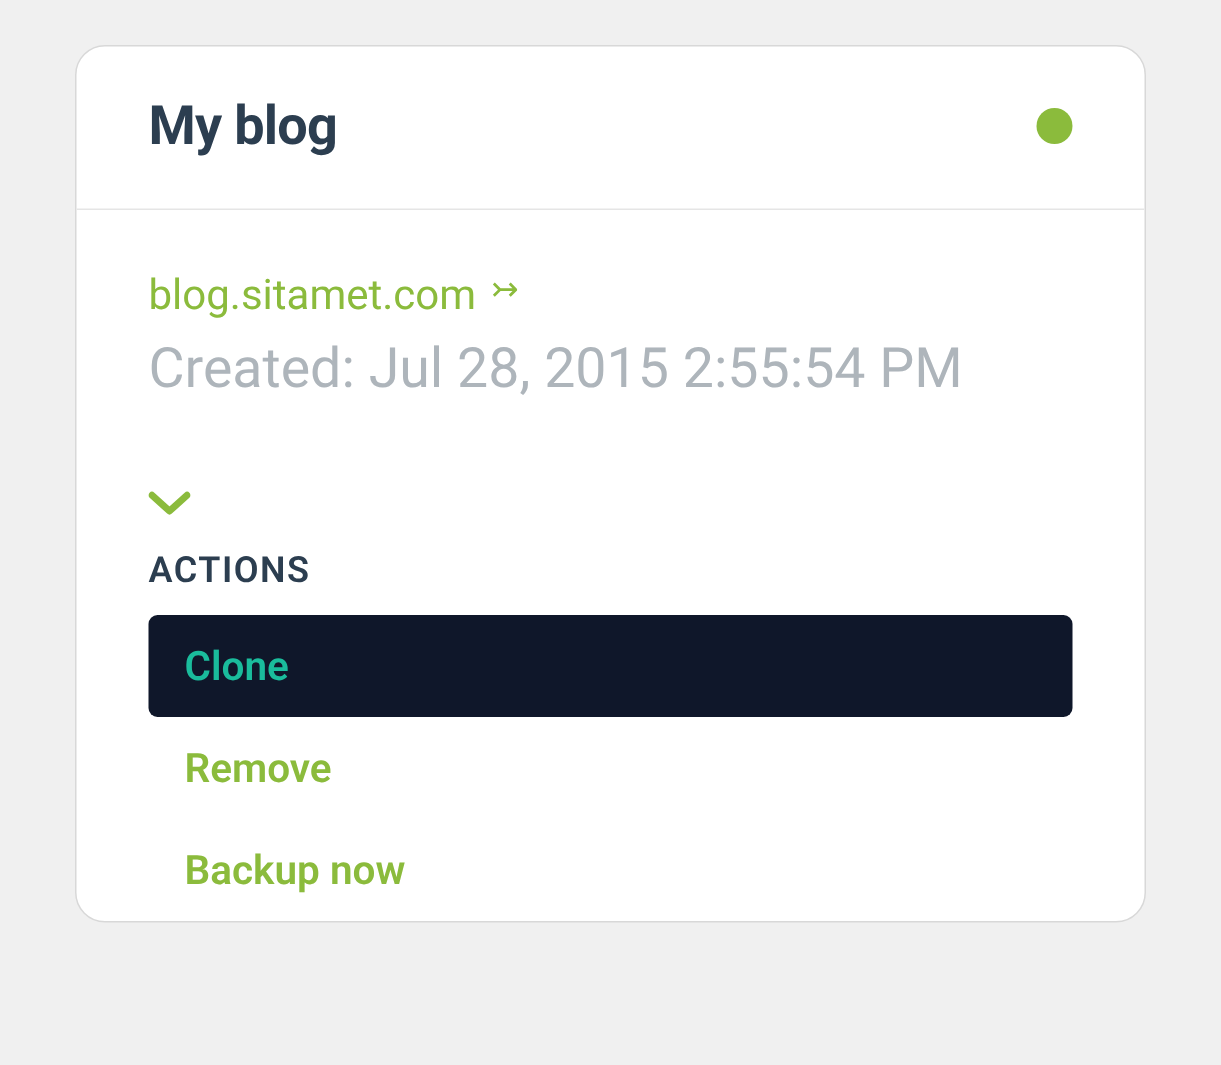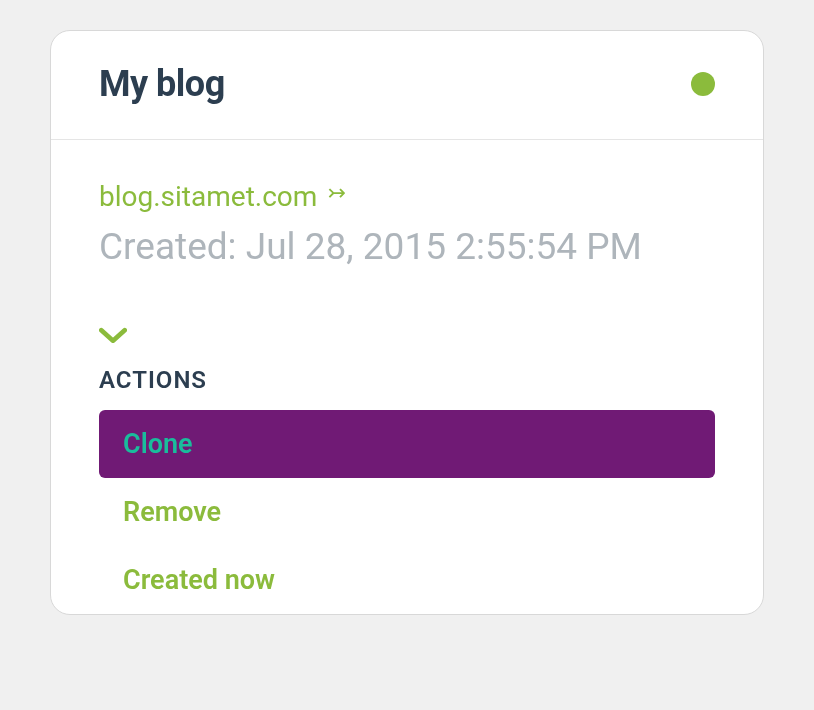--- a/index.html
+++ b/index.html
@@ -86,21 +86,21 @@
     }
     .action-item {
       font-size: 27px;
       font-weight: 600;
       color: #8bbb3c;
       padding: 18px 24px;
       border-radius: 6px;
       cursor: pointer;
     }
     .action-item.hover {
-      background: #701a75;
+      background: #0f172a;
       color: #1abc9c;
     }
   </style>
 </head>
 <body>
 
 <div class="card">
   <div class="card-header">
     <h1 class="card-title">My blog</h1>
     <div class="status-dot"></div>
@@ -113,16 +113,16 @@
     <div class="created-line">Created: Jul 28, 2015 2:55:54 PM</div>
     <div class="chevron-toggle">
       <svg viewBox="0 0 24 14">
         <path d="M2 2 L12 11 L22 2" stroke="#8bbb3c" stroke-width="4" fill="none" stroke-linecap="round" stroke-linejoin="round"></path>
       </svg>
     </div>
     <div class="actions-label">ACTIONS</div>
     <ul class="action-list">
       <li class="action-item hover">Clone</li>
       <li class="action-item">Remove</li>
-      <li class="action-item">Created now</li>
+      <li class="action-item">Backup now</li>
     </ul>
   </div>
 </div>
 
 </body></html>

